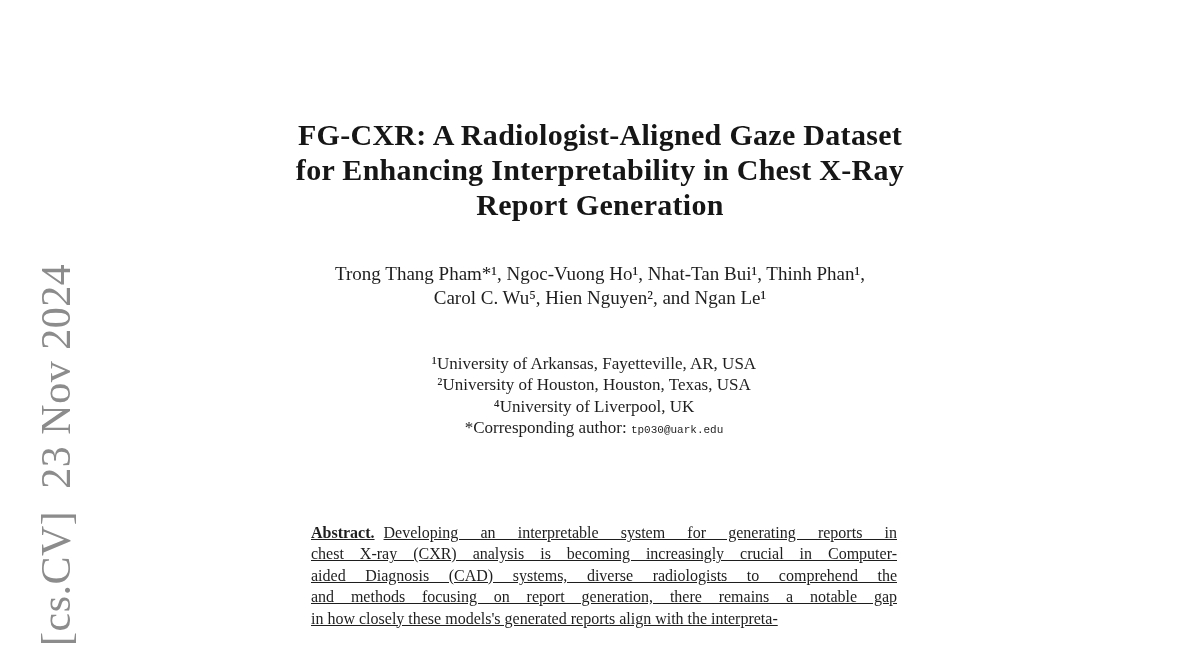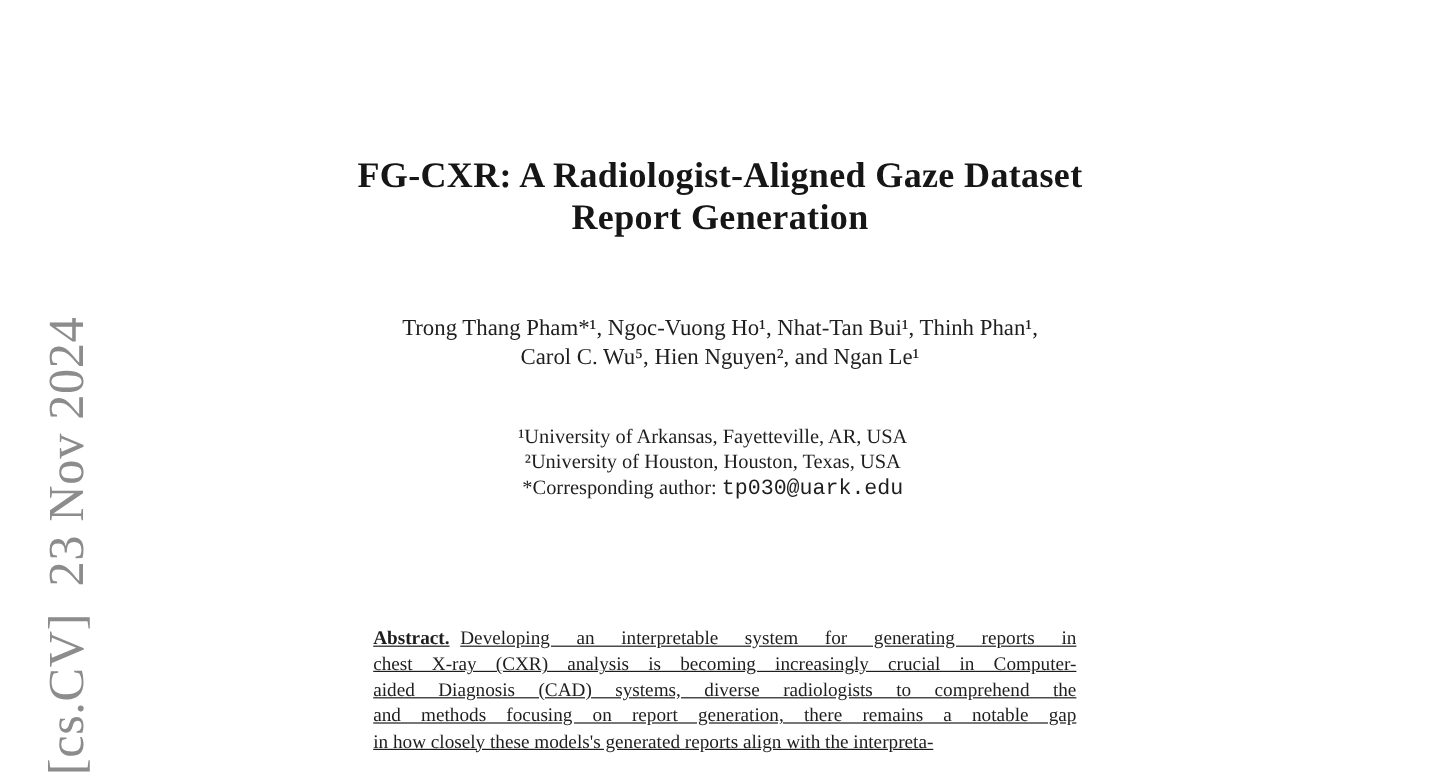--- a/index.html
+++ b/index.html
@@ -39,21 +39,20 @@
     position: absolute;
     top: 117px;
     left: 0;
     right: 0;
     text-align: center;
     font-size: 30px;
     font-weight: bold;
     line-height: 35px;
     letter-spacing: 0.3px;
     color: #161616;
-    margin-top: 12px;
   }
 
   .authors {
     position: absolute;
     top: 262px;
     left: 0;
     right: 0;
     text-align: center;
     font-size: 19px;
     line-height: 24px;
@@ -64,21 +63,21 @@
     position: absolute;
     top: 353px;
     left: 0;
     right: 12px;
     text-align: center;
     font-size: 17px;
     line-height: 21.4px;
   }
   .email {
     font-family: "Liberation Mono", "DejaVu Sans Mono", monospace;
-    font-size: 18px;
+    font-size: 11px;
   }
 
   .abstract {
     position: absolute;
     top: 522px;
     left: 311px;
     width: 586px;
     font-size: 16px;
     line-height: 21.4px;
   }
@@ -96,31 +95,33 @@
 </style>
 </head>
 <body>
 
 <div class="page">
 
   <div class="watermark">[cs.CV]  23 Nov 2024</div>
 
   <header class="title">
     <div class="title-line">FG-CXR: A Radiologist-Aligned Gaze Dataset</div>
+    <div class="title-line">for Enhancing Interpretability in Chest X-Ray</div>
     <div class="title-line">Report Generation</div>
   </header>
 
   <div class="authors">
     <div class="author-line">Trong Thang Pham*¹, Ngoc-Vuong Ho¹, Nhat-Tan Bui¹, Thinh Phan¹,</div>
     <div class="author-line">Carol C. Wu⁵, Hien Nguyen², and Ngan Le¹</div>
   </div>
 
   <div class="affiliations">
     <div class="affil-line">¹University of Arkansas, Fayetteville, AR, USA</div>
     <div class="affil-line">²University of Houston, Houston, Texas, USA</div>
+    <div class="affil-line">⁴University of Liverpool, UK</div>
     <div class="affil-line">
       <span>*Corresponding author: </span><span class="email">tp030@uark.edu</span>
     </div>
   </div>
 
   <section class="abstract">
     <div class="abs-line just">
       <span class="abs-label">Abstract.</span><span>Developing an interpretable system for generating reports in</span>
     </div>
     <div class="abs-line just">chest X-ray (CXR) analysis is becoming increasingly crucial in Computer-</div>

